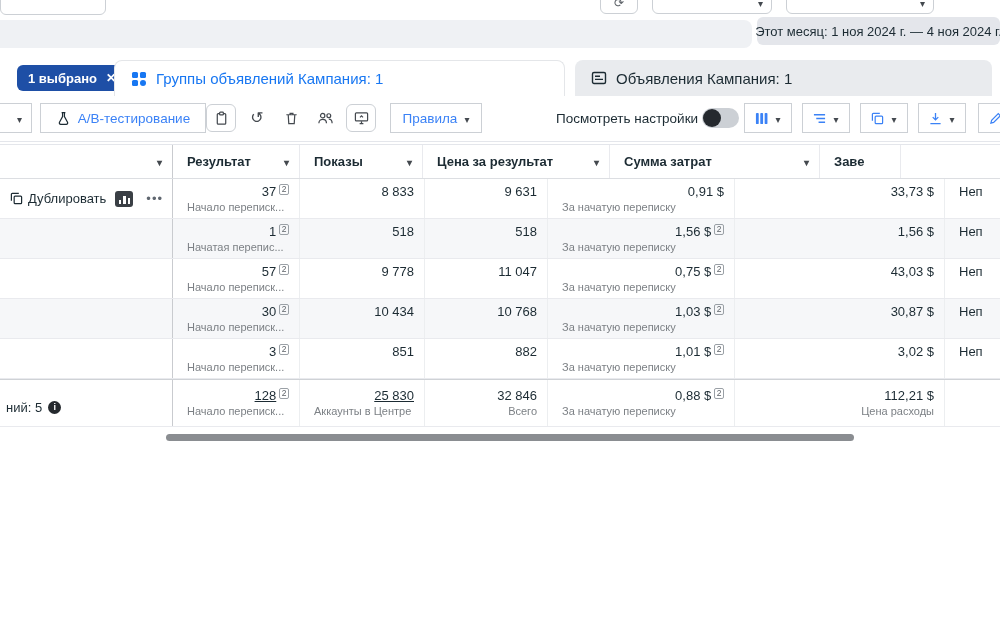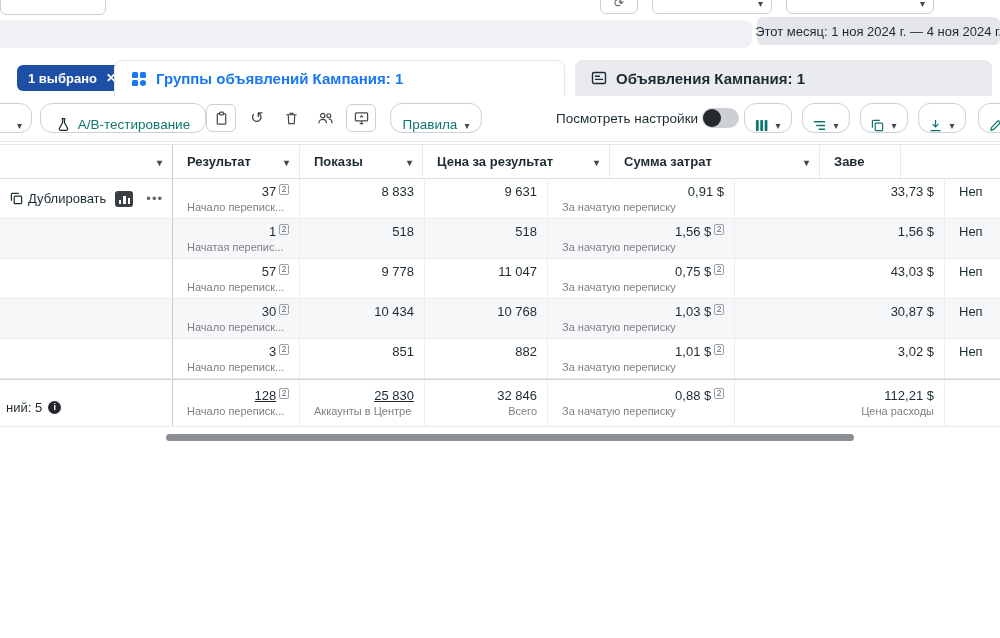--- a/index.html
+++ b/index.html
@@ -18,28 +18,28 @@
   #trb3{left:786px;width:148px;justify-content:flex-end;padding-right:8px}
   .date-chip{position:absolute;left:757px;right:0;top:17px;height:28px;background:#e4e6eb;border-radius:6px;
              display:flex;align-items:center;justify-content:center;font-size:13px;color:#1c2b33;white-space:nowrap}
 
   
   .tabs-row{position:absolute;top:60px;left:0;right:16px;height:36px}
   .sel-badge{position:absolute;left:17px;top:5px;height:26px;background:#1e4fa6;border-radius:6px;color:#fff;
              display:flex;align-items:center;gap:9px;padding:0 11px;font-size:13px;font-weight:700}
   .badge-close{font-size:12px;cursor:pointer;line-height:1}
   .tab{position:absolute;top:0;height:36px;border-radius:8px 8px 0 0;display:flex;align-items:center;gap:9px;
-       padding:8px 16px;font-size:15px;font-weight:700;white-space:nowrap;overflow:hidden}
+       padding:8px 16px;font-size:15px;font-weight:400;white-space:nowrap;overflow:hidden}
   .tab-adsets{left:114px;width:451px;background:#fff;border:1px solid #e4e6e9;border-bottom:none;color:#1877f2}
   .tab-ads{left:575px;right:-8px;background:#e9ebee;color:#1c2b33}
 
   
   .toolbar{position:absolute;top:96px;left:0;right:0;height:46px;background:#fff;border-bottom:1px solid #e4e6eb}
-  .btn{position:absolute;top:7px;height:30px;border:1px solid #ccd0d5;border-radius:12px;background:#fff;
-       display:flex;align-items:flex-end;justify-content:center;gap:7px;font-size:13.5px;color:#0f766e;cursor:pointer}
+  .btn{position:absolute;top:7px;height:30px;border:1px solid #ccd0d5;border-radius:0;background:#fff;
+       display:flex;align-items:center;justify-content:center;gap:7px;font-size:13.5px;color:#3b82f6;cursor:pointer}
   #partial-dd{left:-16px;width:48px;justify-content:flex-end;padding-right:9px}
   #ab-btn{left:40px;width:166px}
   #rules-btn{left:390px;width:92px}
   .icon-btn{position:absolute;top:8px;width:30px;height:28px;display:flex;align-items:center;justify-content:center;
             color:#44494f;border-radius:6px;cursor:pointer;background:#fff}
   .icon-btn.bordered{border:1px solid #ccd0d5}
   #ic-clip{left:206px}#ic-undo{left:242px}#ic-trash{left:276px}#ic-people{left:310px}#ic-screen{left:346px}
   .undo-glyph{font-size:16px;line-height:1}
   .vs-label{position:absolute;left:556px;top:15px;font-size:13.5px;color:#1c2b33}
   .toggle{position:absolute;left:702px;top:12px;width:37px;height:20px;border-radius:10px;background:#ccd0d5;cursor:pointer}

